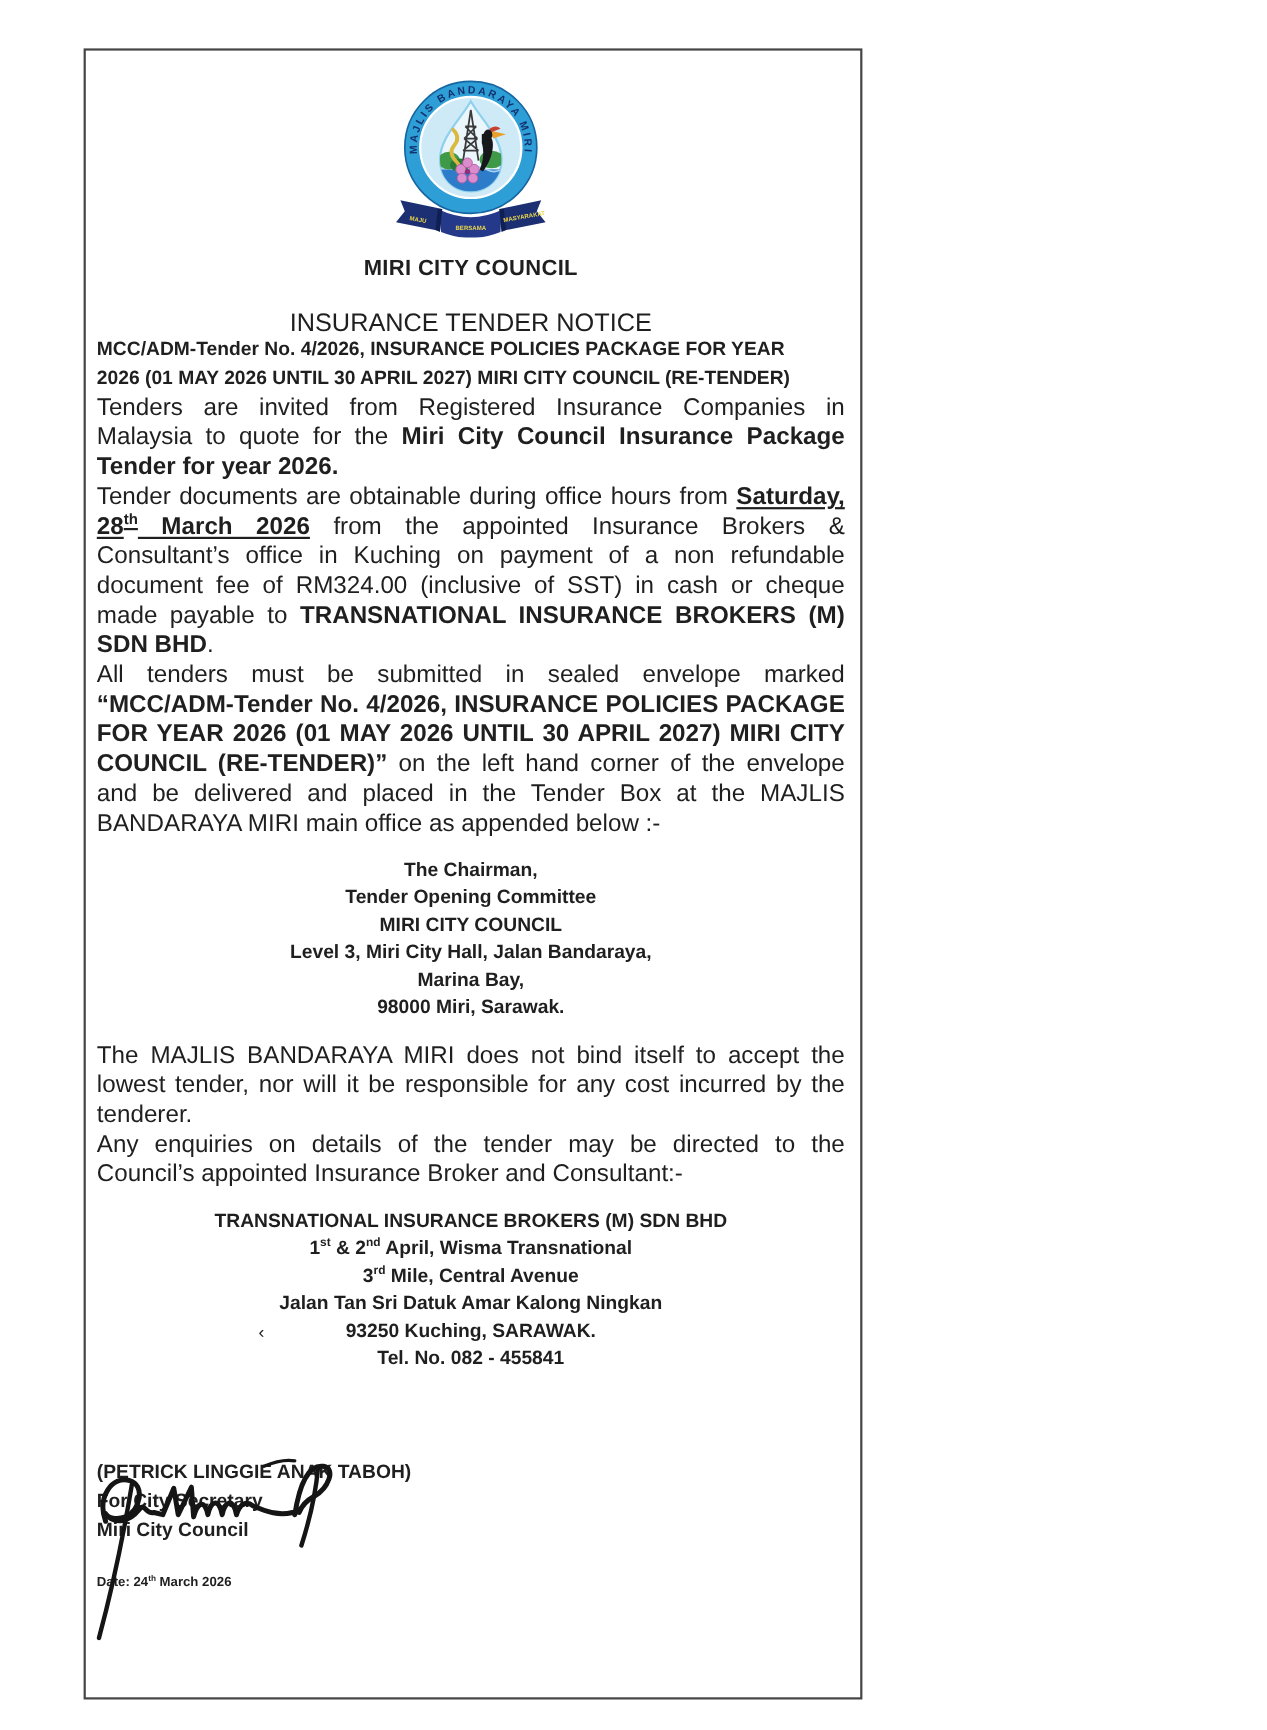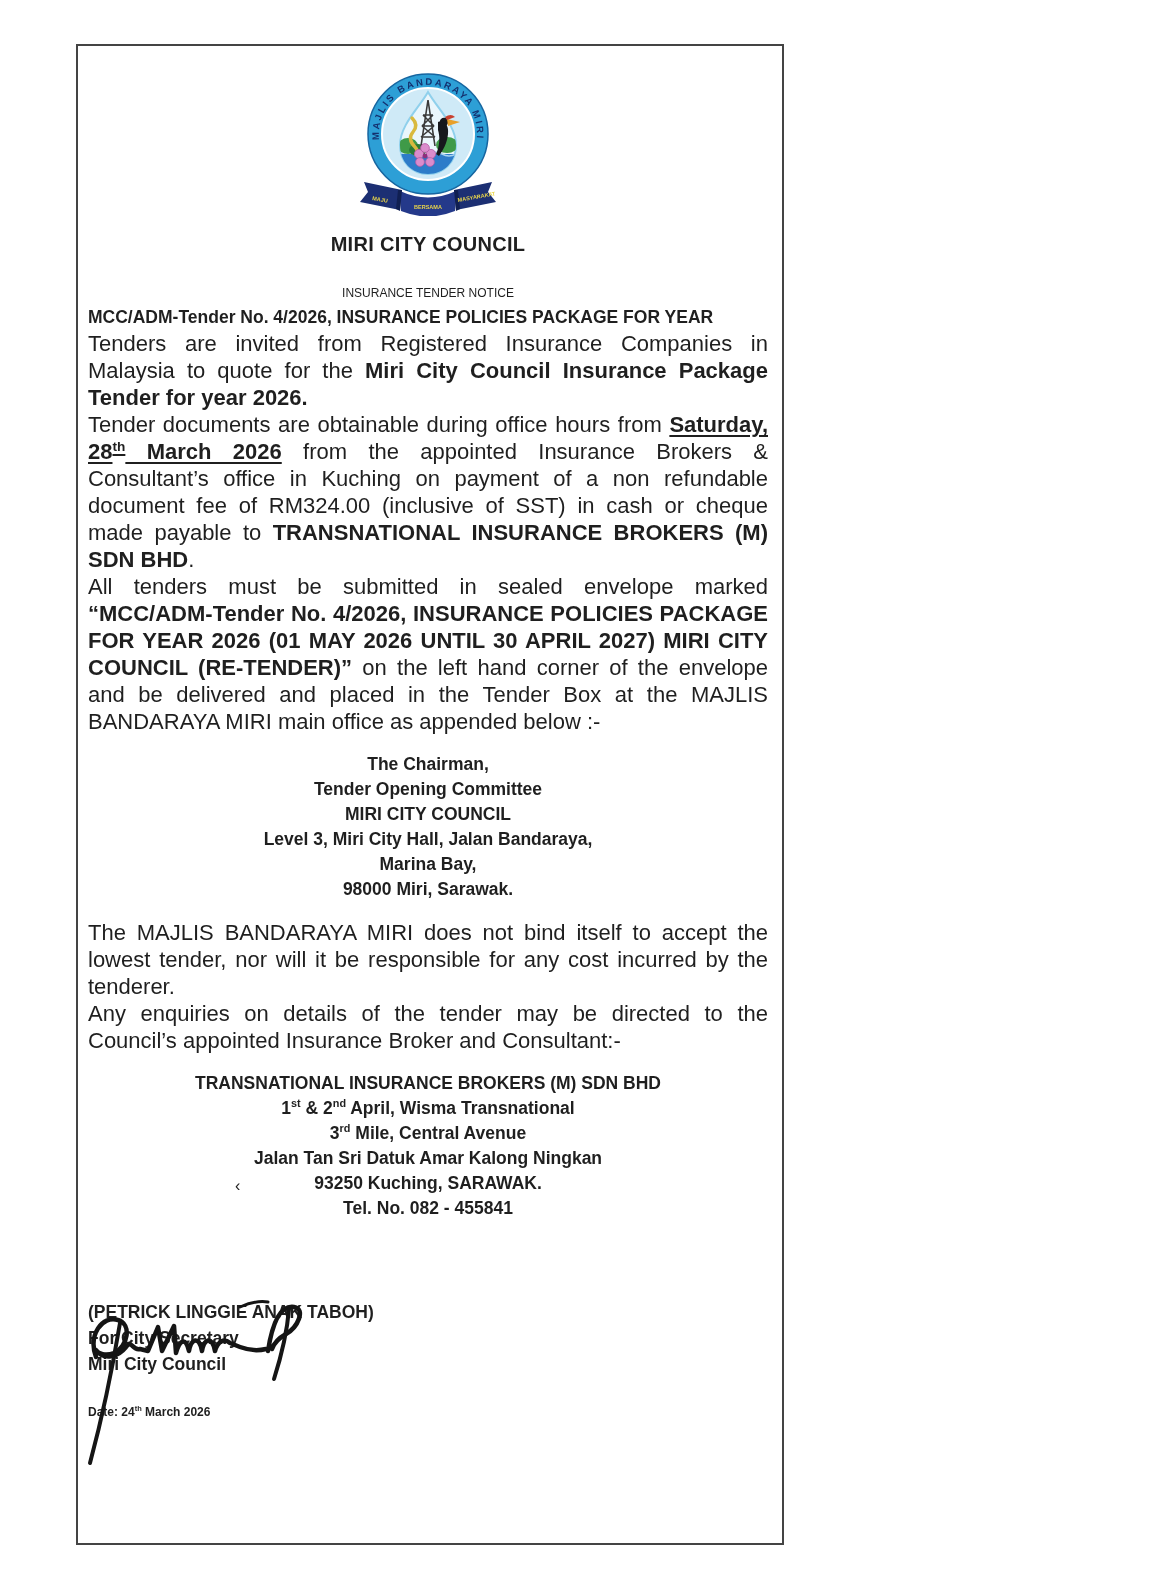--- a/index.html
+++ b/index.html
@@ -16,21 +16,21 @@
     width:708px; height:1501px;
     border:2px solid #444;
     background:#fff;
     padding:22px 14px 0 10px;
   }
   .crest { display:block; margin:2px auto 0; }
   .heading {
     text-align:center; font-weight:bold; font-size:20px;
     line-height:24px; margin:16px 0 0; letter-spacing:0.3px;
   }
-  .notice-title { text-align:center; font-size:12px; line-height:22px; margin:26px 0 0; }
+  .notice-title { text-align:center; font-size:23px; line-height:22px; margin:26px 0 0; }
   .tender-title { text-align:left; font-weight:bold; font-size:17.5px; line-height:26px; margin:0; }
   p.body { font-size:22px; line-height:27px; text-align:justify; margin:0; }
   .mt16{margin-top:16px}.mt25{margin-top:25px}.mt17{margin-top:17px}
   .mt15{margin-top:15px}.mt24{margin-top:24px}.mt23{margin-top:23px}.mt20{margin-top:20px}
   .center-block {
     text-align:center; font-weight:bold; font-size:17.5px; line-height:25px;
     margin:17px; position:relative;
   }
   .b { font-weight:bold; }
   .u { text-decoration:underline; text-decoration-thickness:2px; text-underline-offset:3px; }
@@ -97,20 +97,21 @@
       <text x="24" y="130" transform="rotate(10 24 130)">MAJU</text>
       <text x="80" y="139" text-anchor="middle">BERSAMA</text>
       <text x="110" y="132" transform="rotate(-10 110 132)">MASYARAKAT</text>
     </g>
   </svg>
 
   <div class="heading">MIRI CITY COUNCIL</div>
 
   <div class="notice-title">INSURANCE TENDER NOTICE</div>
   <div class="tender-title">MCC/ADM-Tender No. 4/2026, INSURANCE POLICIES PACKAGE FOR YEAR</div>
+  <div class="tender-title">2026 (01 MAY 2026 UNTIL 30 APRIL 2027) MIRI CITY COUNCIL (RE-TENDER)</div>
 
   <p class="body mt16"><span>Tenders are invited from Registered Insurance Companies in Malaysia to quote for the </span><span class="b">Miri City Council Insurance Package Tender for year 2026.</span></p>
 
   <p class="body mt25"><span>Tender documents are obtainable during office hours from </span><span class="b u">Saturday, 28</span><span class="b u sup">th</span><span class="b u"> March 2026</span><span> from the appointed Insurance Brokers &amp; Consultant’s office in Kuching on payment of a non refundable document fee of RM324.00 (inclusive of SST) in cash or cheque made payable to </span><span class="b">TRANSNATIONAL INSURANCE BROKERS (M) SDN BHD</span><span>.</span></p>
 
   <p class="body mt17"><span>All tenders must be submitted in sealed envelope marked </span><span class="b">“MCC/ADM-Tender No. 4/2026, INSURANCE POLICIES PACKAGE FOR YEAR 2026 (01 MAY 2026 UNTIL 30 APRIL 2027) MIRI CITY COUNCIL (RE-TENDER)”</span><span> on the left hand corner of the envelope and be delivered and placed in the Tender Box at the MAJLIS BANDARAYA MIRI main office as appended below :-</span></p>
 
   <div class="center-block mt15">
     <div>The Chairman,</div>
     <div>Tender Opening Committee</div>

